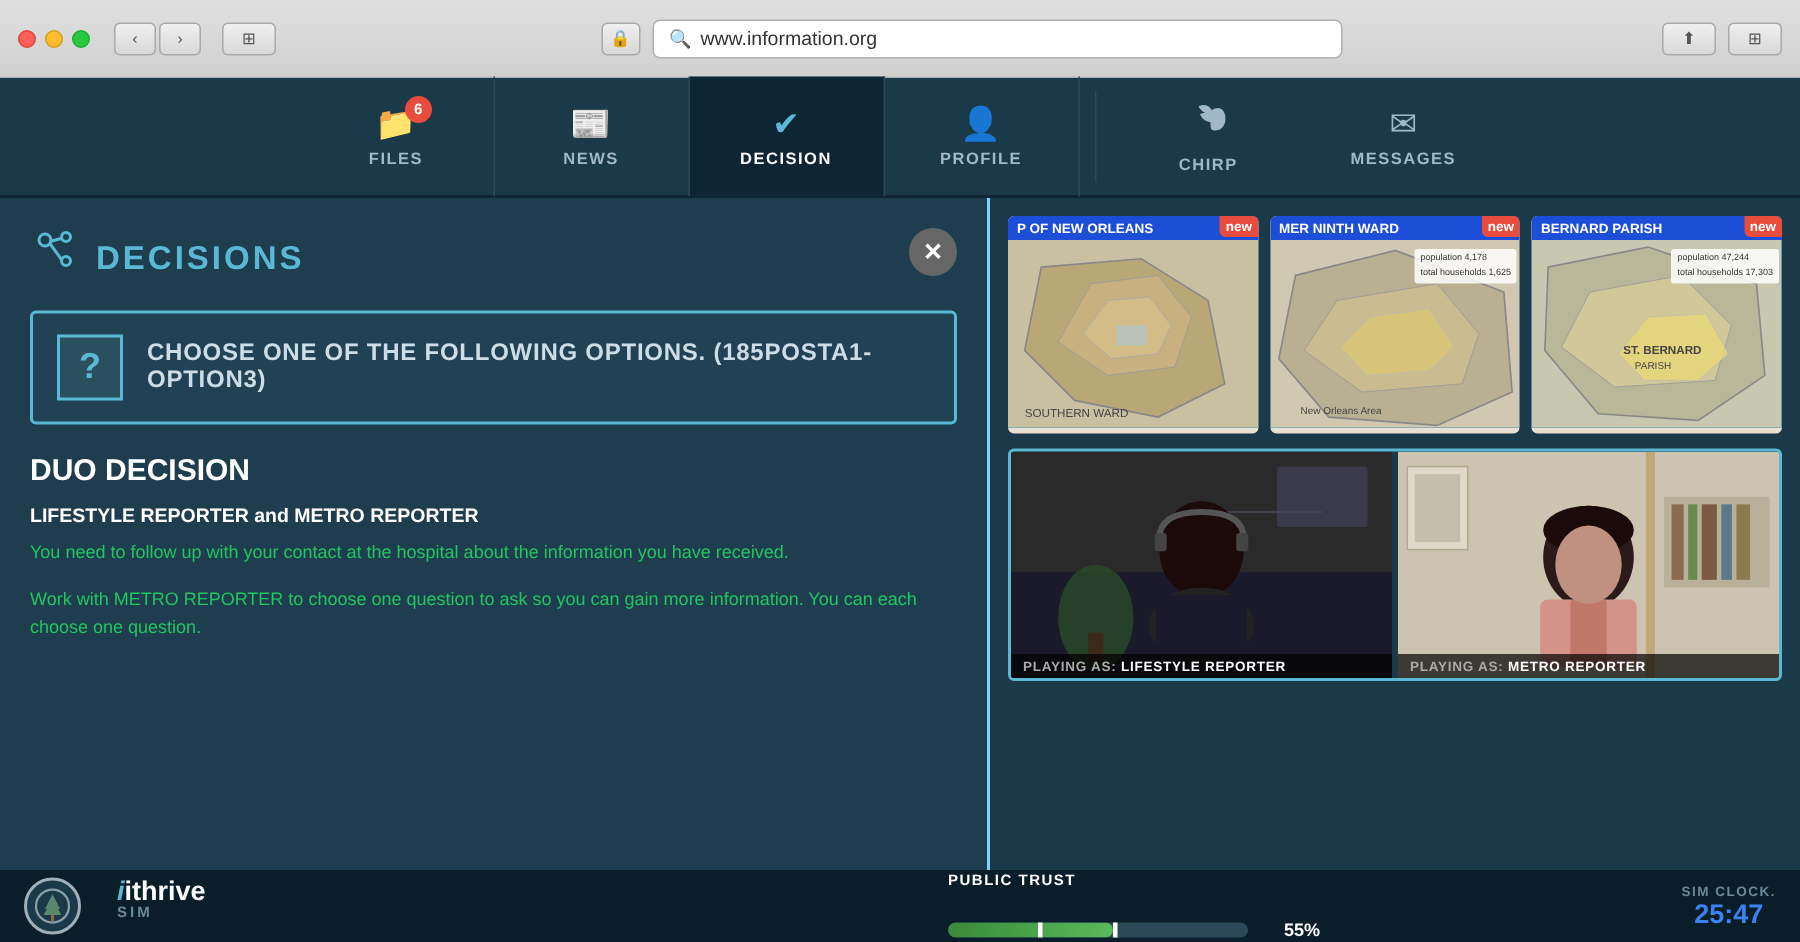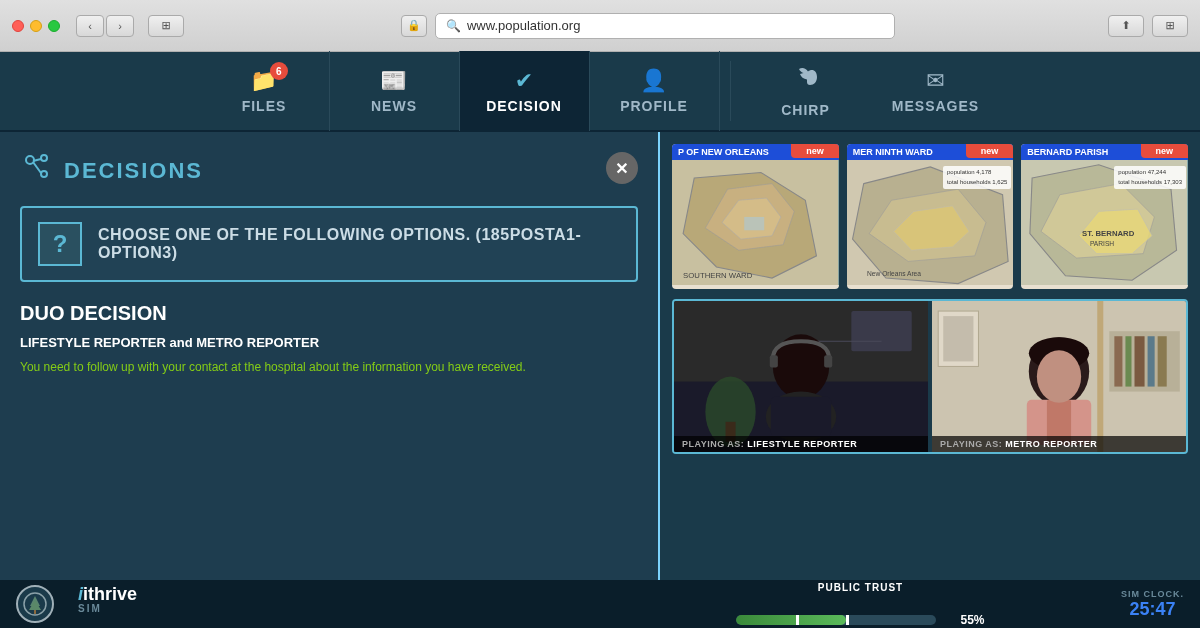--- a/index.html
+++ b/index.html
@@ -109,21 +109,21 @@
       color: #a0b8c8;
       gap: 4px;
       position: relative;
       border-right: 1px solid #2a4a5a;
     }
     .nav-item.active {
       color: white;
       background: #0d2535;
     }
     .nav-label {
-      font-size: 14px;
+      font-size: 11px;
       font-weight: 700;
       letter-spacing: 1px;
       text-transform: uppercase;
     }
     .nav-icon {
       font-size: 22px;
       position: relative;
     }
     .badge {
       position: absolute;
@@ -225,21 +225,21 @@
       text-transform: uppercase;
     }
     .reporters-subtitle {
       font-size: 13px;
       font-weight: 800;
       color: white;
       margin-bottom: 8px;
     }
     .description-text {
       font-size: 12px;
-      color: #84cc16;
+      color: #22c55e;
       line-height: 1.6;
       margin-bottom: 12px;
     }
 
     
     .right-panel {
       flex: 1;
       padding: 12px;
       display: flex;
       flex-direction: column;
@@ -268,21 +268,21 @@
       text-transform: uppercase;
     }
     .new-badge {
       position: absolute;
       top: 0;
       right: 0;
       background: #e74c3c;
       color: white;
       font-size: 9px;
       font-weight: bold;
-      padding: 2px 15px;
+      padding: 2px 4px;
       border-radius: 0 0 0 4px;
       text-align: center;
     }
     .map-body {
       width: 100%;
       height: calc(100% - 20px);
       background: #0369a1;
       position: relative;
       overflow: hidden;
     }
@@ -364,21 +364,20 @@
       color: #6a8a9a;
       letter-spacing: 2px;
     }
 
     .trust-area {
       flex: 1;
       display: flex;
       flex-direction: column;
       gap: 20px;
       margin-left: 400px;
-      align-items: center;
     }
     .trust-label {
       font-size: 10px;
       font-weight: 800;
       color: white;
       letter-spacing: 1px;
     }
     .trust-bar-bg {
       width: 200px;
       height: 10px;
@@ -438,21 +437,21 @@
   </div>
   <div class="mac-nav-buttons">
     <div class="mac-nav-btn">‹</div>
     <div class="mac-nav-btn">›</div>
   </div>
   <div class="mac-window-btn" style="margin-right:4px;">⊞</div>
   <div class="address-bar-area">
     <div class="mac-nav-btn" style="width:26px;">🔒</div>
     <div class="address-bar">
       <span class="search-icon-bar">🔍</span>
-      <span>www.population.org</span>
+      <span>www.information.org</span>
     </div>
   </div>
   <div class="mac-right-btns">
     <div class="mac-window-btn">⬆</div>
     <div class="mac-window-btn">⊞</div>
   </div>
 </div>
 
 <div class="app-navbar">
 
@@ -518,20 +517,21 @@
     <div class="close-btn">✕</div>
 
     <div class="question-box">
       <div class="question-mark">?</div>
       <div class="question-text">CHOOSE ONE OF THE FOLLOWING OPTIONS. (185POSTA1-OPTION3)</div>
     </div>
 
     <h3 class="duo-decision-title">DUO DECISION</h3>
     <div class="reporters-subtitle">LIFESTYLE REPORTER and METRO REPORTER</div>
     <div class="description-text">You need to follow up with your contact at the hospital about the information you have received.</div>
+    <div class="description-text">Work with METRO REPORTER to choose one question to ask so you can gain more information. You can each choose one question.</div>
   </div>
 
   <div class="right-panel">
 
     <div class="map-cards">
 
       <div class="map-card">
         <div class="map-card-header">P OF NEW ORLEANS</div>
         <div class="new-badge">new</div>
         <div class="map-body">

